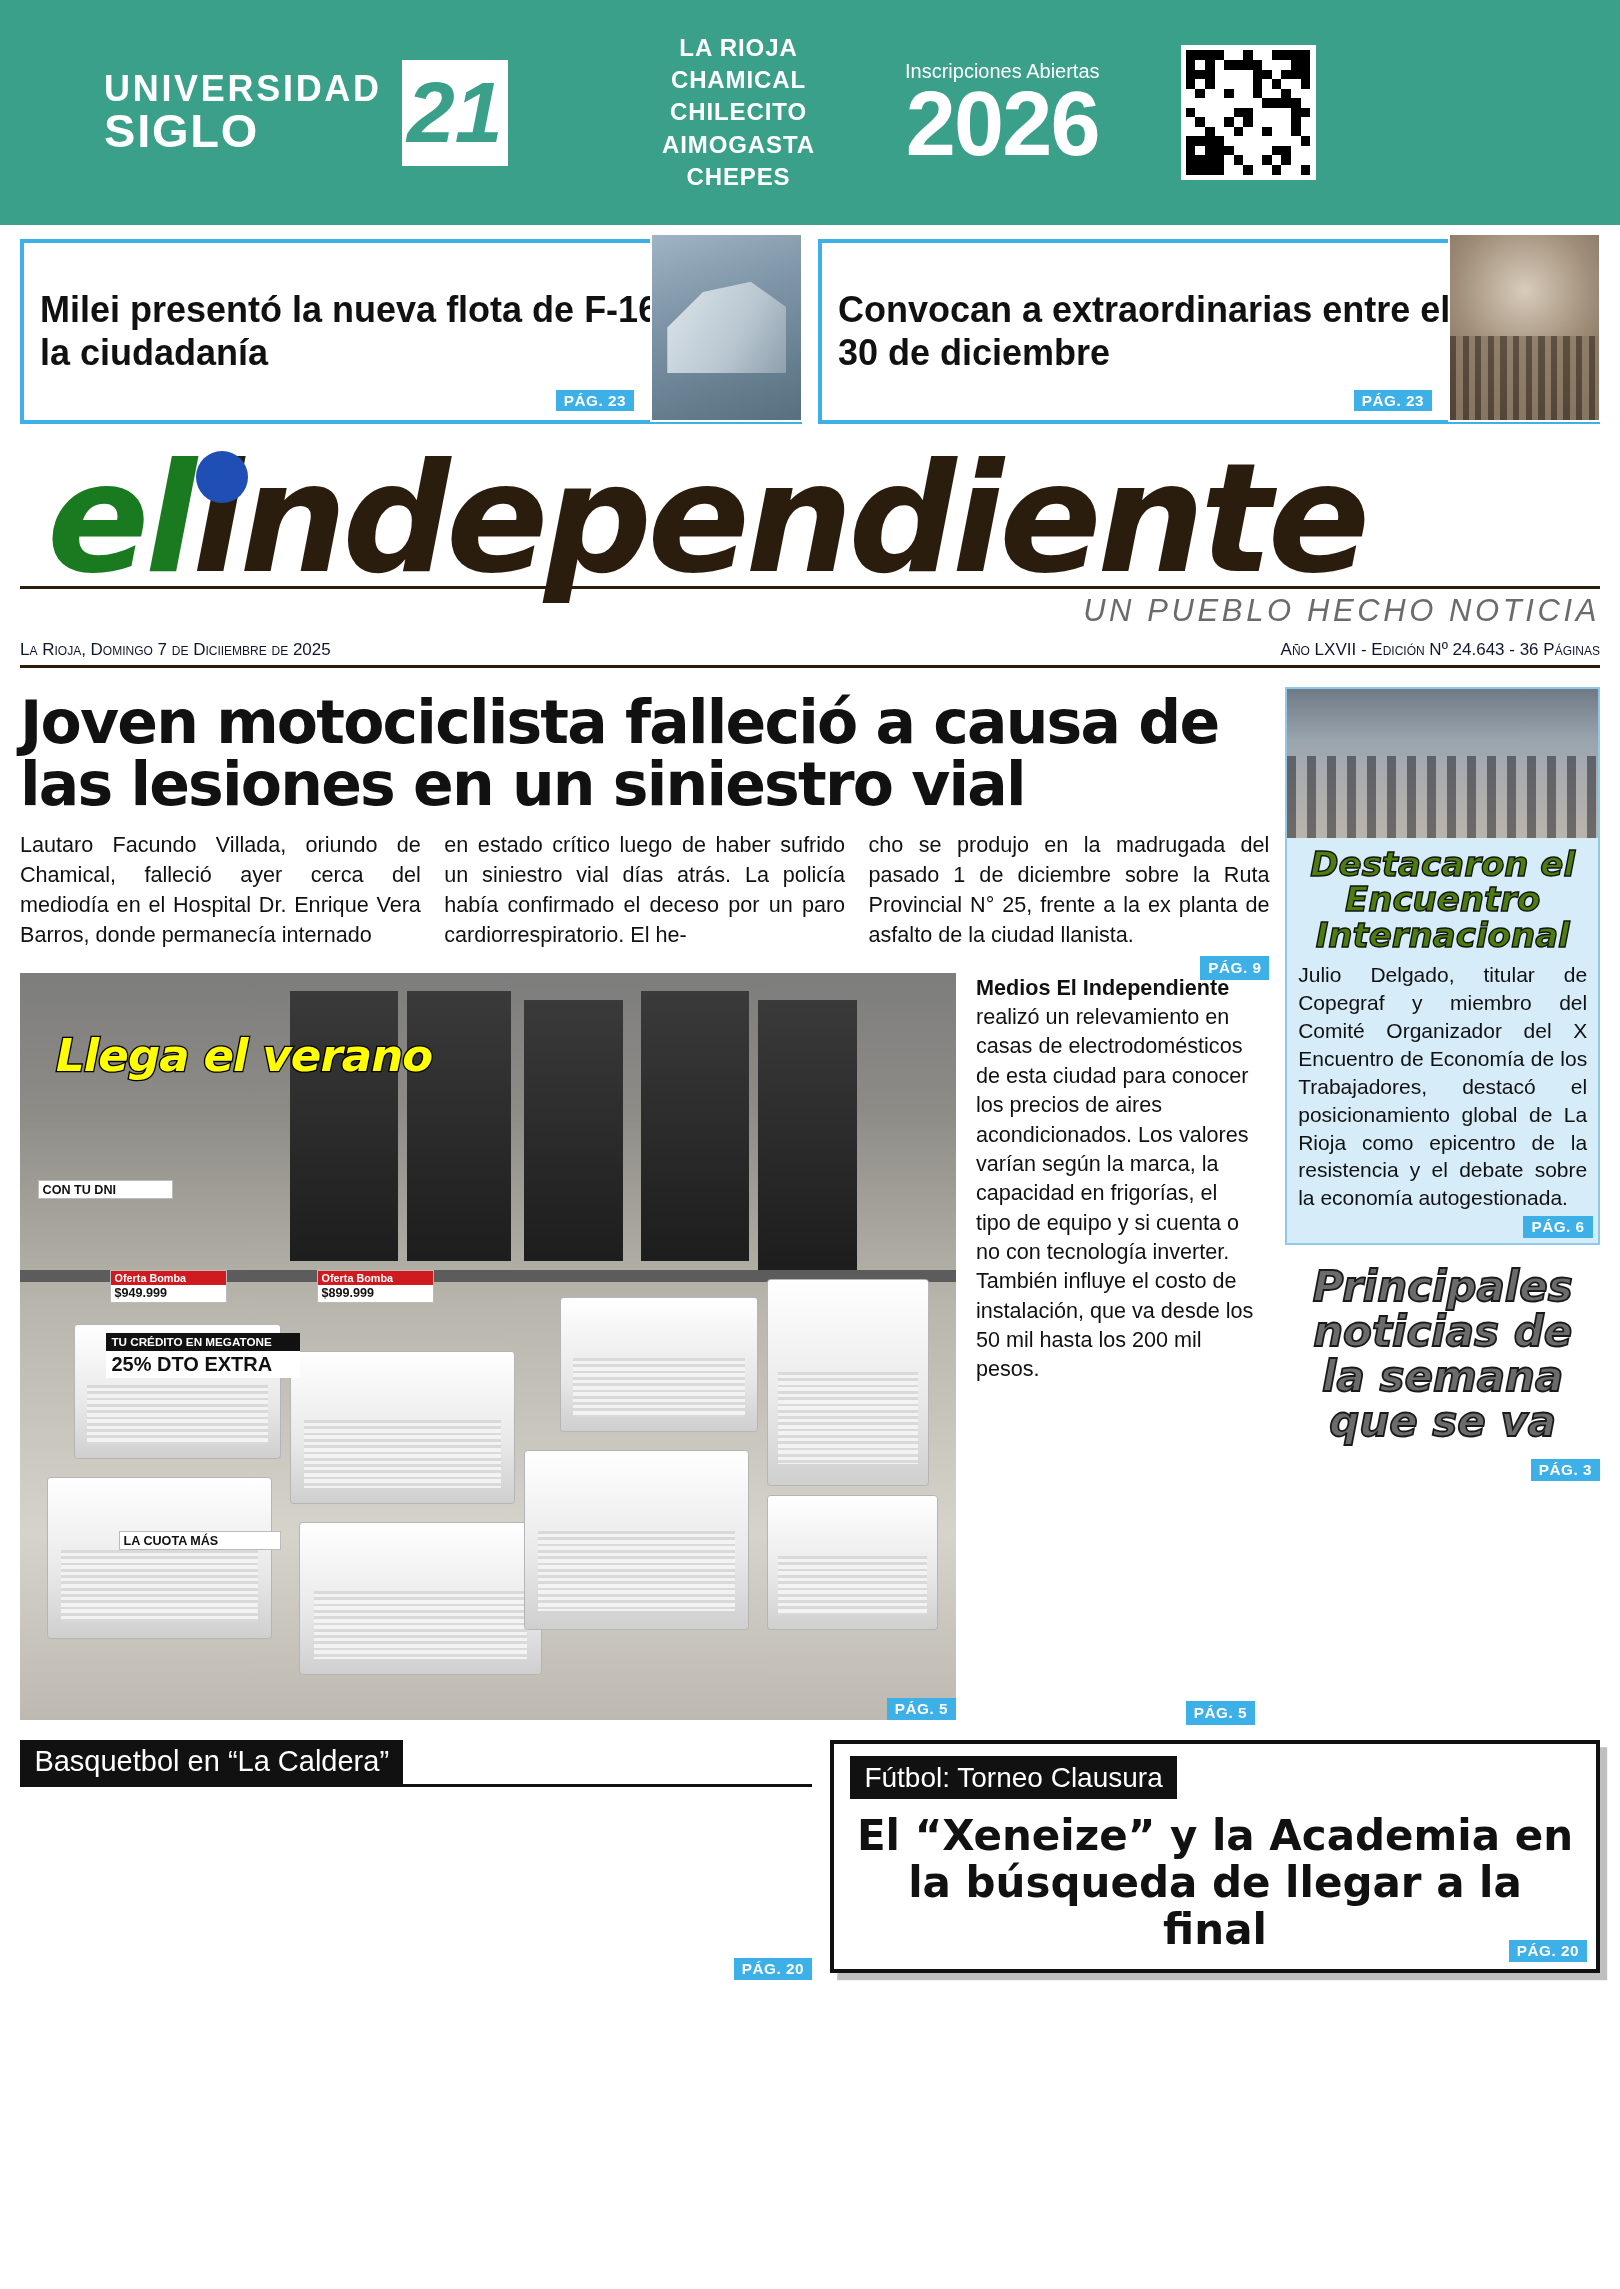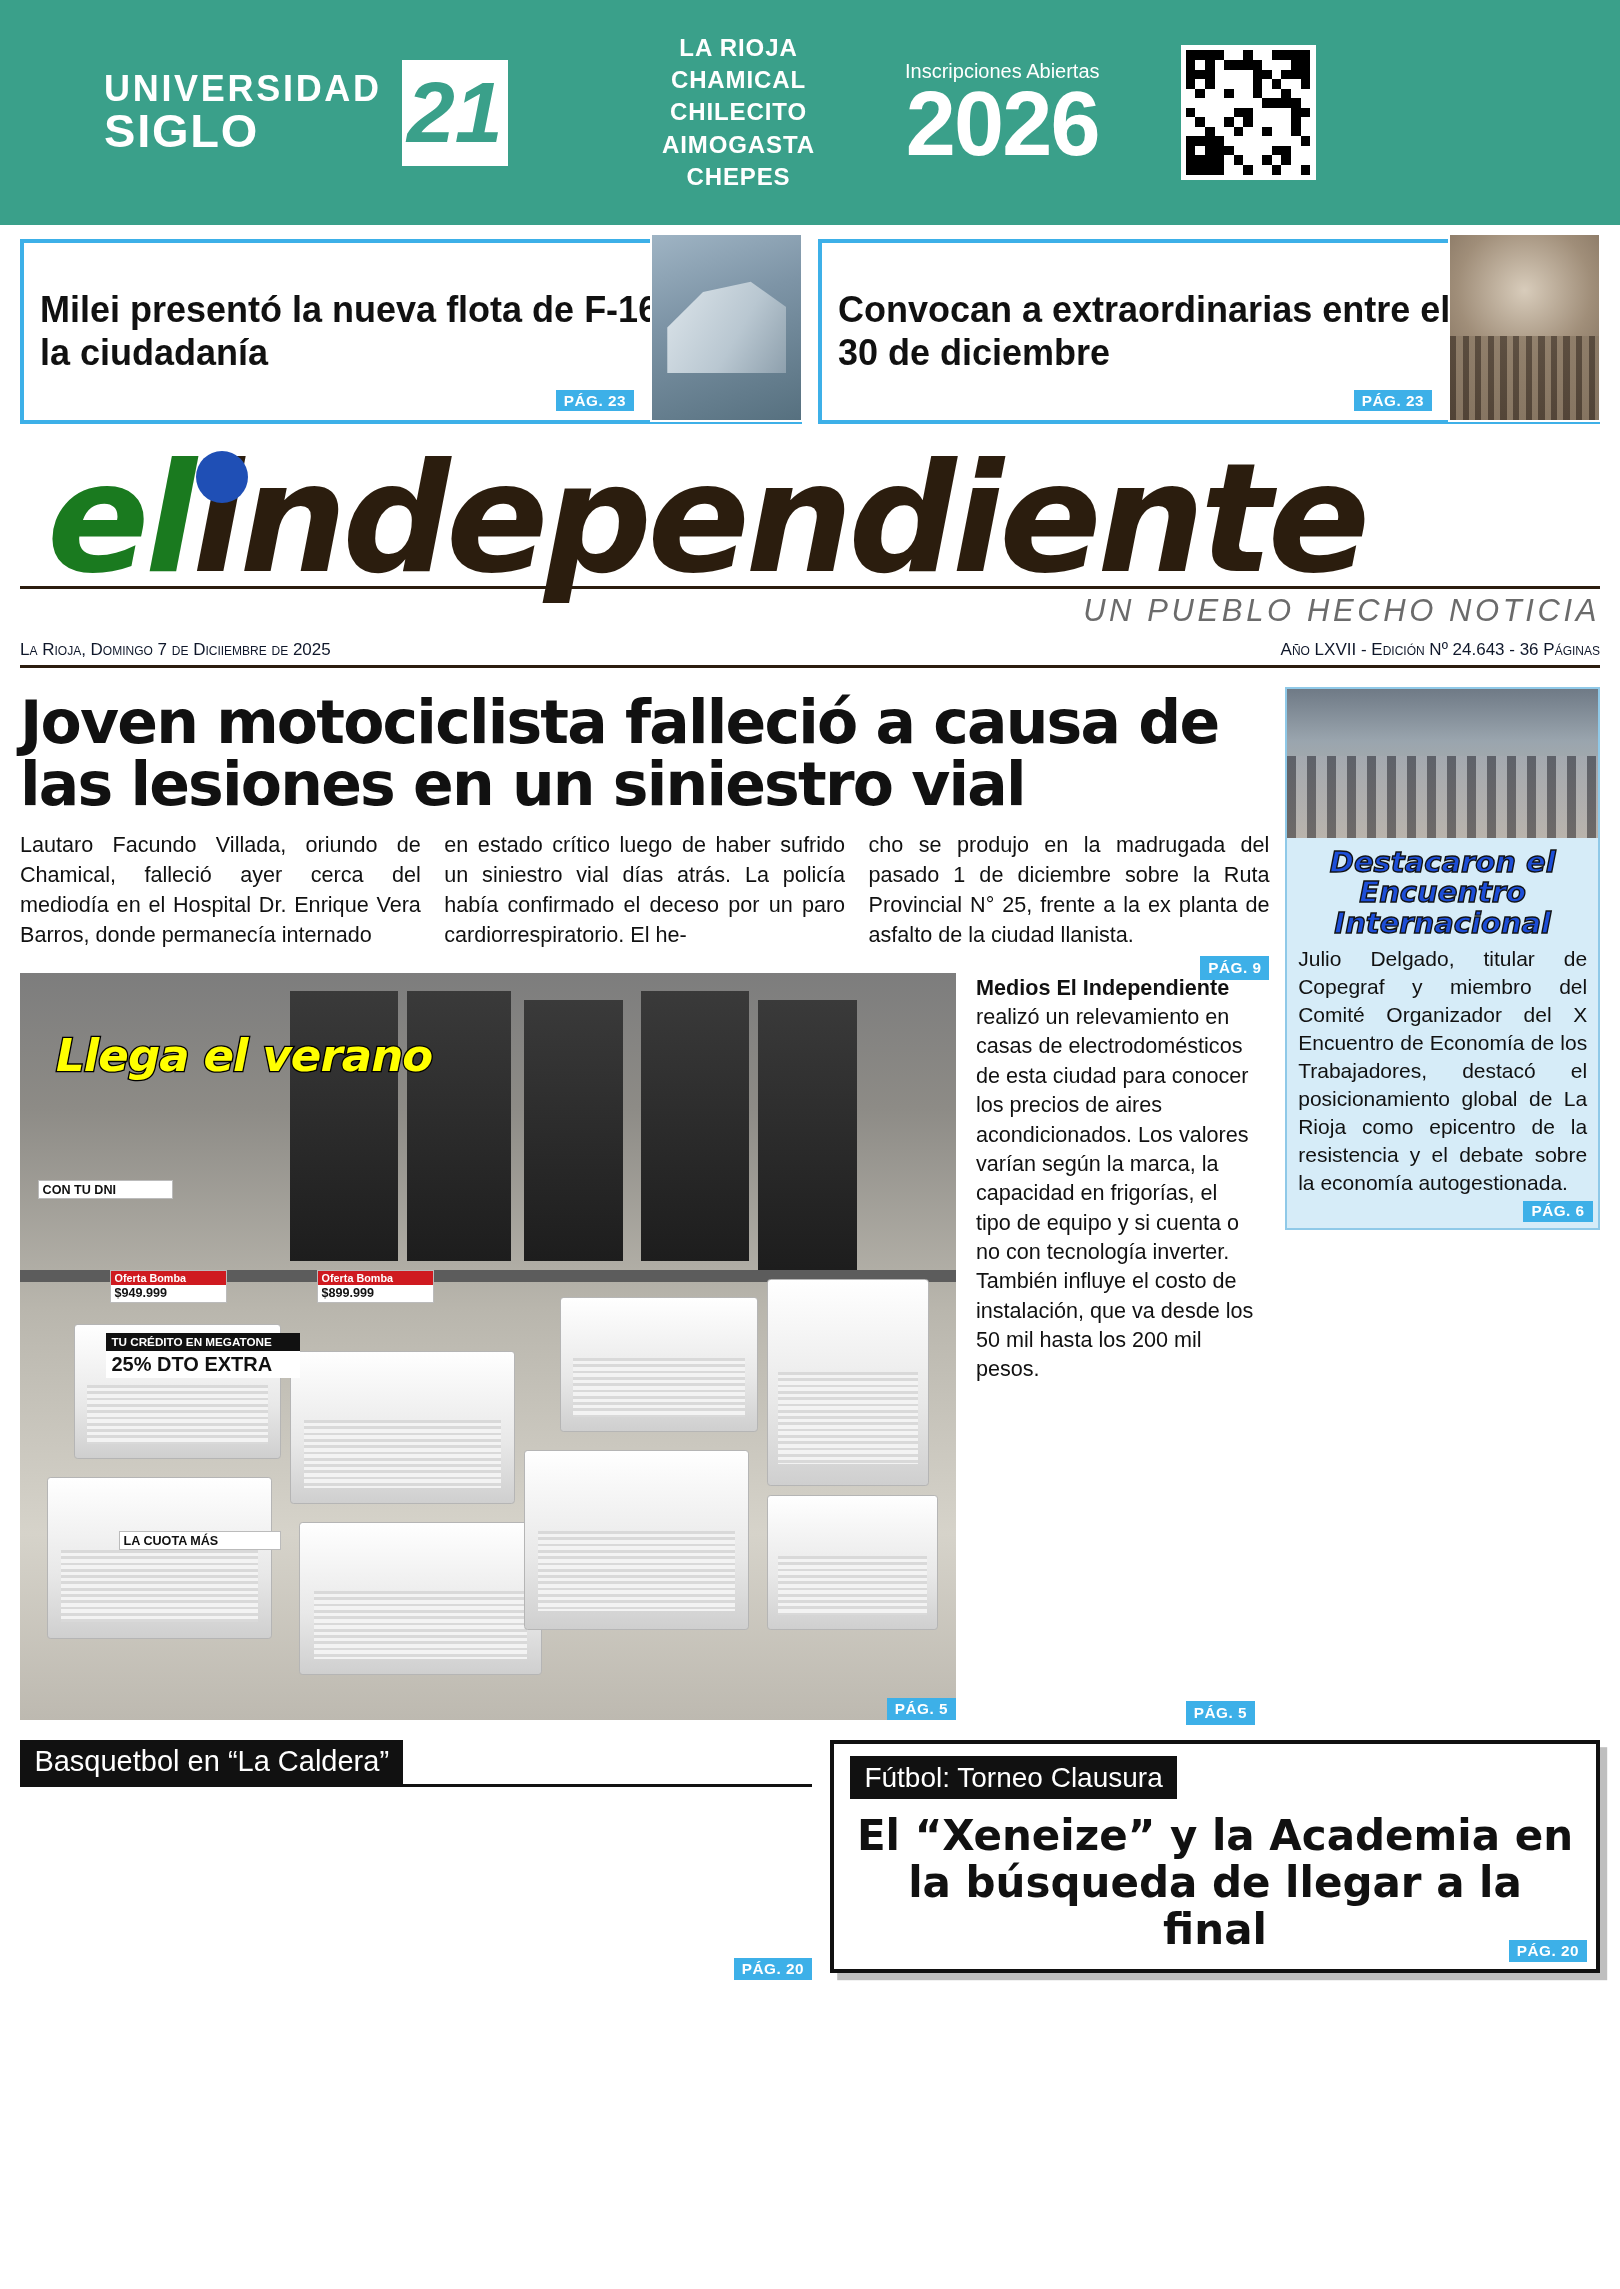--- a/index.html
+++ b/index.html
@@ -152,21 +152,21 @@
   
   .box-destacaron {
     background:#d6ecf8; border:2.7px solid #8fc9e8; padding:0 0 31px 0; position:relative;
   }
   .dest-photo { width:100%; height:149px;
     background:linear-gradient(180deg,#6f7a86 0%, #9aa5ae 35%, #c2b9a8 100%); position:relative; overflow:hidden; }
   .dest-photo:after{ content:""; position:absolute; left:0; bottom:0; width:100%; height:55%;
     background:repeating-linear-gradient(90deg,rgba(40,40,50,.55) 0 9px, rgba(170,170,180,.35) 9px 20px); }
   .dest-title {
     font-family:"DejaVu Sans", sans-serif; font-weight:bold; font-style:italic;
-    font-size:29px; line-height:1.05; text-align:center; color:#1d4ed8;
+    font-size:34px; line-height:1.05; text-align:center; color:#4d7c0f;
     -webkit-text-stroke:1.4px #111; padding:9px 7.2px 7.2px;
   }
   .dest-body { font-size:21px; line-height:1.33; padding:0 10.8px; text-align:justify; }
   .box-destacaron .pag-tag { right:5.4px; bottom:5.4px; }
 
   .box-principales { margin-top:20px; position:relative; padding-bottom:36px; }
   .principales-title {
     font-family:"DejaVu Sans", sans-serif; font-weight:bold; font-style:italic;
     font-size:42px; line-height:1.07; text-align:center; color:#6b6b6b;
     -webkit-text-stroke:1.8px #1a1a1a;
@@ -496,20 +496,24 @@
     </div>
 
     <div class="right-col">
       <div class="box-destacaron">
         <div class="dest-photo"></div>
         <div class="dest-title">Destacaron el Encuentro Internacional</div>
         <div class="dest-body">Julio Delgado, titular de Copegraf  y miembro del Comité Organizador del X Encuentro de Economía de los Trabajadores,  destacó el posicionamiento global de La Rioja como epicentro de la resistencia y el debate sobre la economía autogestionada.</div>
         <div class="pag-tag">PÁG. 6</div>
       </div>
 
+      <div class="box-principales">
+        <div class="principales-title">Principales noticias de la semana que se va</div>
+        <div class="pag-tag">PÁG. 3</div>
+      </div>
     </div>
   </div>
 
   <div class="sports">
     <div class="sp-basket">
       <div class="sp-kicker">Basquetbol en “La Caldera”</div>
       <div class="sp-kicker-rule"></div>
       <div class="pag-tag">PÁG. 20</div>
     </div>
 

